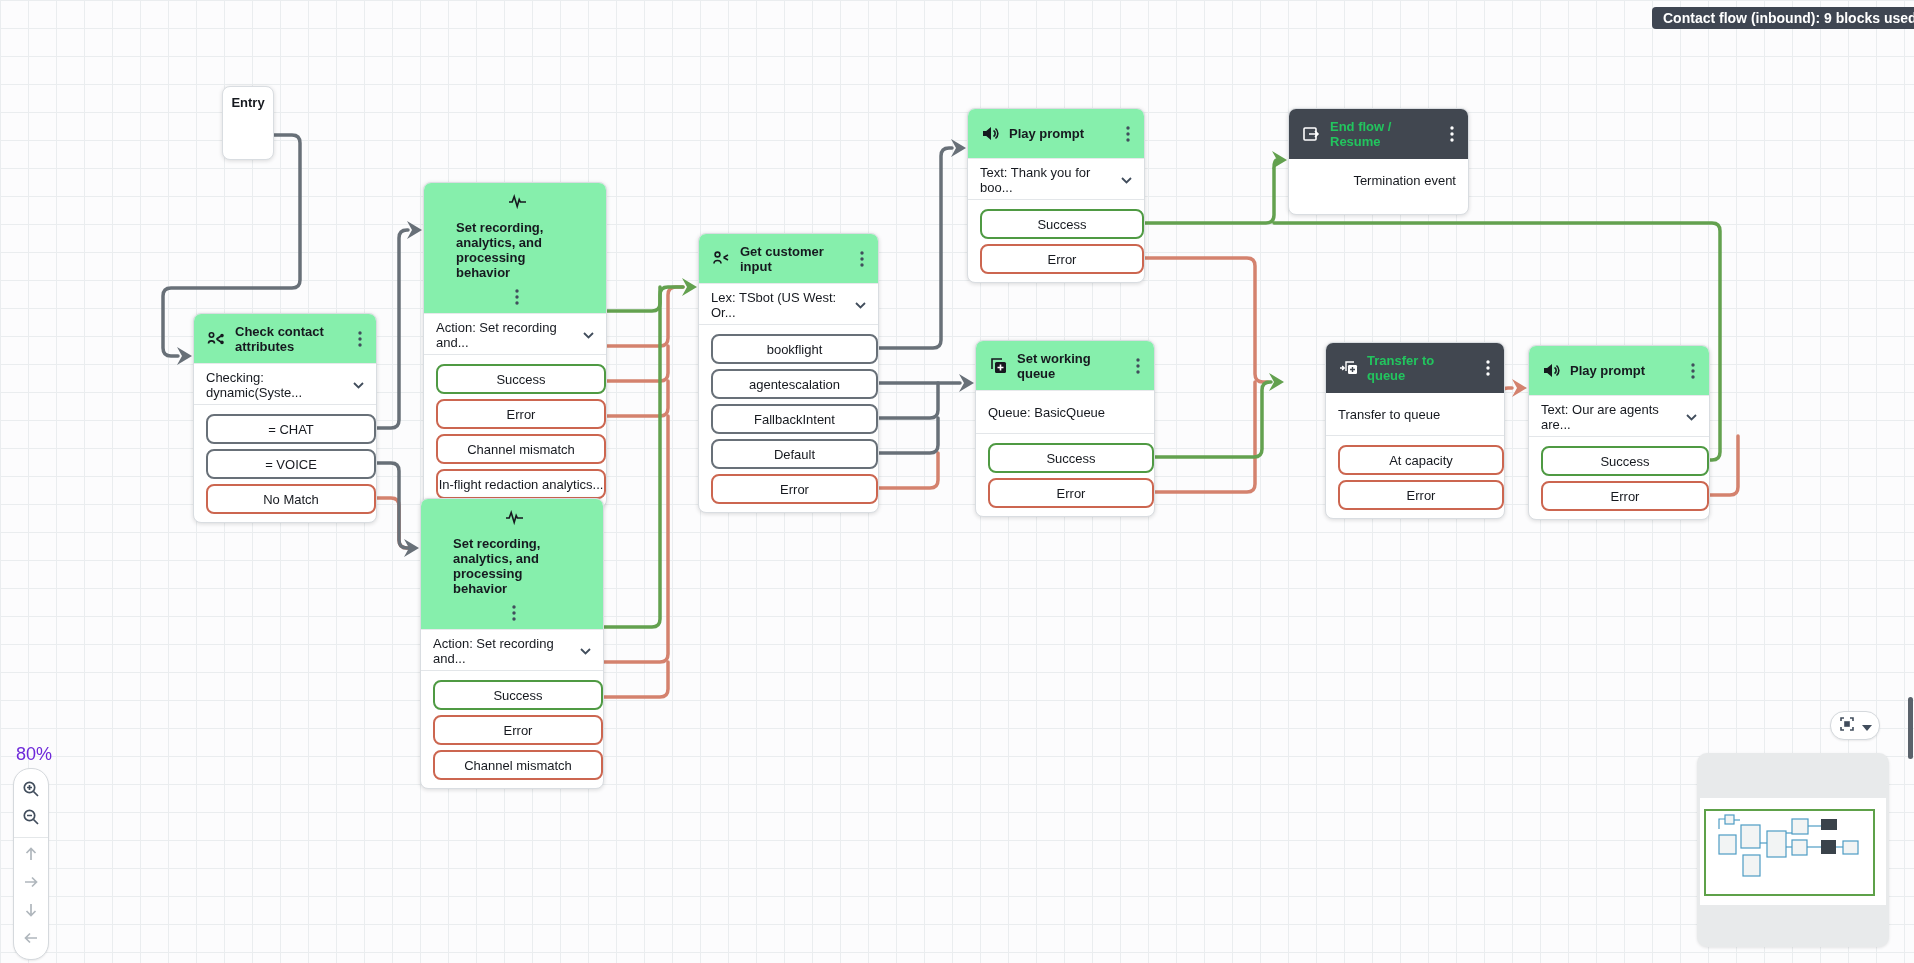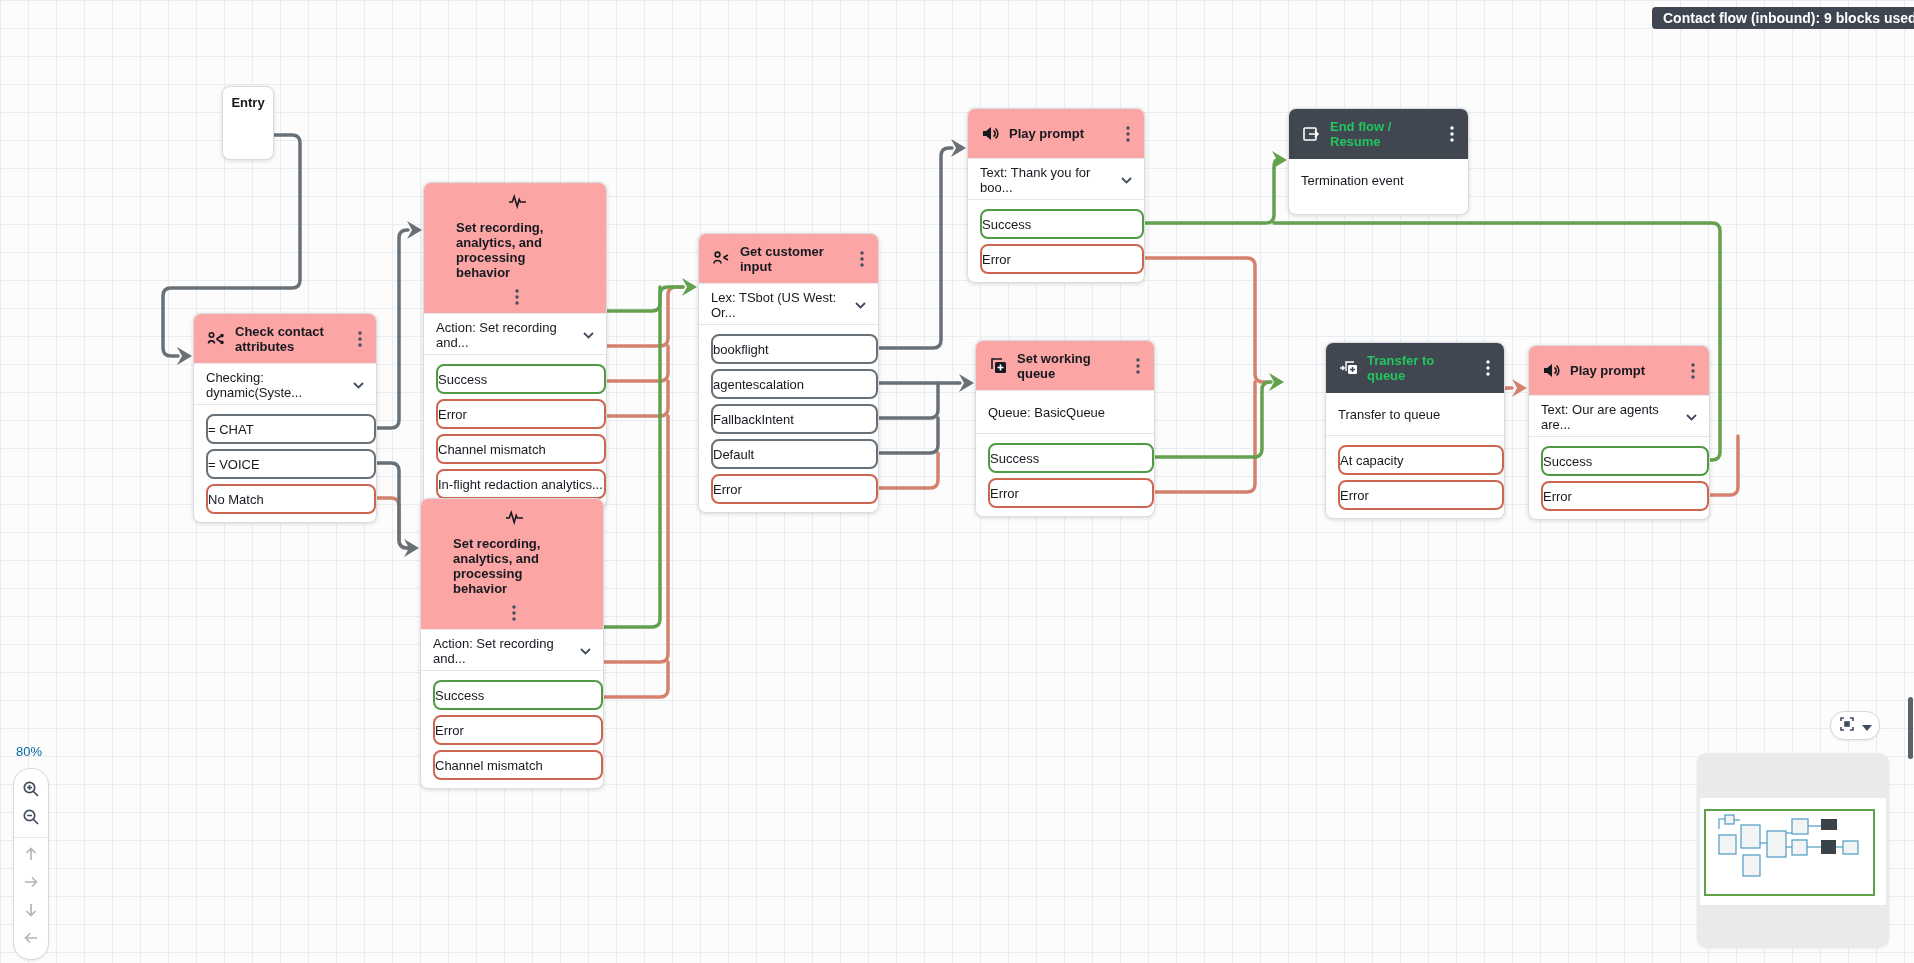--- a/index.html
+++ b/index.html
@@ -12,50 +12,50 @@
       linear-gradient(to bottom,#eaedef 1px,transparent 1px);
     background-size:28px 28px;
     color:#16191f;
   }
   #wires{position:absolute;left:0;top:0;z-index:1;}
   .block{
     position:absolute;z-index:2;background:#fff;border:1px solid #d9dde1;
     border-radius:8px;box-shadow:0 1px 4px rgba(0,0,0,.14);overflow:hidden;
   }
   .bhead{
-    display:flex;align-items:center;gap:9px;background:#fca5a5;
+    display:flex;align-items:center;gap:9px;background:#86efac;
     padding:8px 8px 8px 12px;min-height:50px;box-sizing:border-box;
     border-bottom:1px solid #e7e9eb;
   }
   .bhead.h3{min-height:64px;flex-direction:column;}
   .bhead.dark{background:#414750;border-bottom:1px solid #414750;}
   .bhead.dark .btitle{color:#22c55e;}
   .bicon{flex:0 0 20px;width:20px;height:20px;display:flex;align-items:center;justify-content:center;}
   .btitle{flex:1;font-size:13px;line-height:15px;font-weight:bold;color:#16191f;max-width:122px;}
   .kebab{flex:0 0 16px;width:16px;height:18px;display:flex;align-items:center;justify-content:center;cursor:pointer;}
   .bparam{
     display:flex;align-items:center;justify-content:space-between;
     padding:11px 12px 10px 12px;font-size:13px;box-sizing:border-box;height:40px;
   }
   .bdiv{border-top:1px solid #e3e6e9;margin:0 0 9px 0;}
   .pill{
     height:30px;box-sizing:border-box;margin:0 0 5px 12px;border-radius:8px;
     border:2px solid #687078;background:#fff;display:flex;align-items:center;
-    font-size:13px;cursor:pointer;
+    font-size:13px;cursor:pointer;justify-content:center;
   }
   .pill.s{border-color:#4f9a43;}
   .pill.e{border-color:#cc6650;}
   .pillarea{padding-bottom:3px;}
   .entrycard{position:absolute;z-index:2;background:#fff;border:1px solid #d9dde1;border-radius:8px;
     box-shadow:0 1px 4px rgba(0,0,0,.14);text-align:center;font-weight:bold;font-size:13px;padding-top:8px;box-sizing:border-box;}
   .badge{
     position:absolute;left:1652px;top:7px;z-index:5;background:#3f4652;color:#fff;
     font-size:14px;font-weight:bold;border-radius:4px;padding:3px 11px;white-space:nowrap;
   }
-  .zoomlabel{position:absolute;left:16px;top:744px;z-index:5;font-size:13px;color:#0369a1;}
+  .zoomlabel{position:absolute;left:16px;top:744px;z-index:5;font-size:18px;color:#6d28d9;}
   .zoompill{
     position:absolute;left:13px;top:768px;width:34px;height:190px;z-index:5;background:#fff;
     border:1px solid #d5d9dd;border-radius:17px;box-shadow:0 1px 2px rgba(0,0,0,.08);
     display:flex;flex-direction:column;align-items:center;
   }
   .zbtn{width:34px;height:28px;display:flex;align-items:center;justify-content:center;cursor:pointer;}
   .zdiv{width:34px;border-top:1px solid #e4e7e9;margin:4px 0;}
   .fitpill{
     position:absolute;left:1830px;top:711px;width:48px;height:27px;z-index:5;background:#fff;
     border:1px solid #d5d9dd;border-radius:14px;box-shadow:0 1px 2px rgba(0,0,0,.08);
@@ -304,21 +304,21 @@
     </span>
     <span class="btitle" style="max-width:130px">End flow / Resume</span>
     <span class="kebab">
       <svg width="4" height="16" viewBox="0 0 4 16">
           <circle cx="2" cy="2" r="1.7" fill="#ffffff"></circle>
           <circle cx="2" cy="8" r="1.7" fill="#ffffff"></circle>
           <circle cx="2" cy="14" r="1.7" fill="#ffffff"></circle>
         </svg>
     </span>
   </div>
-  <div class="bparam" style="height:auto;padding-top:14px;">
+  <div class="bparam" style="height:auto;padding-top:14px;justify-content:flex-end;">
     <span>Termination event</span>
   </div>
 </div>
 
 <div class="block" style="left:975px;top:340px;width:178px;">
   <div class="bhead">
     <span class="bicon">
       <svg width="19" height="19" viewBox="0 0 19 19">
         <path d="M3,13 V3 h10" fill="none" stroke="#16191f" stroke-width="1.6"></path>
         <rect x="6" y="6" width="11" height="11" rx="1.5" fill="#16191f"></rect>

